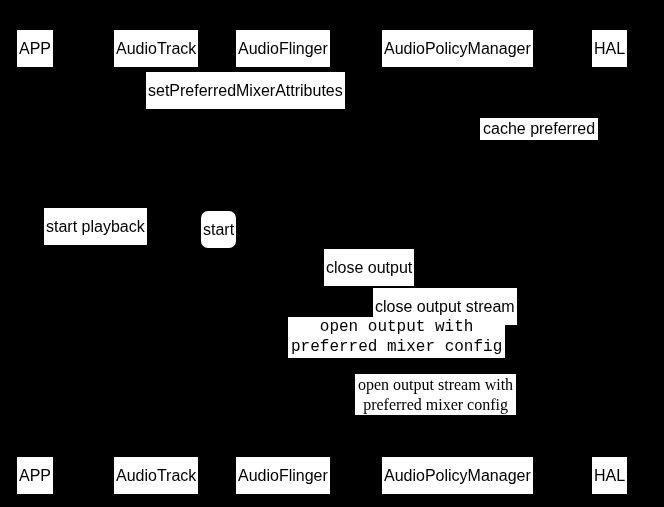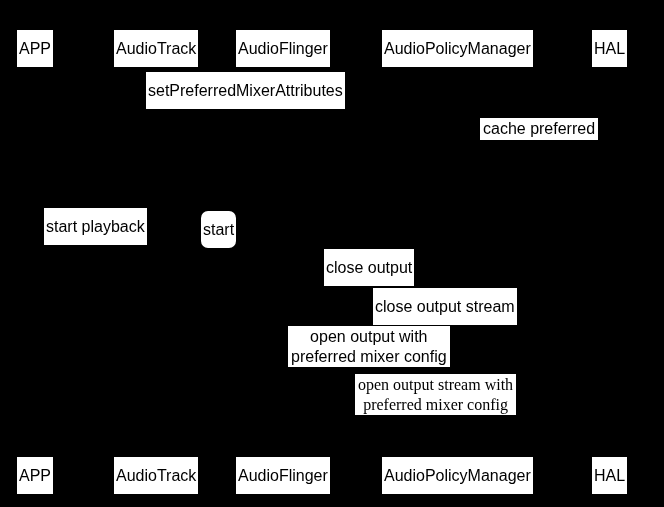--- a/index.html
+++ b/index.html
@@ -51,21 +51,21 @@
   </div>
 
   <div class="lbl" style="left:44px;  top:171px;margin-top:37px;">start playback</div>
 
   <div class="lbl" style="left:201px; top:211px;border-radius:7px;">start</div>
 
   <div class="lbl" style="left:324px; top:249px;">close output</div>
 
   <div class="lbl" style="left:373px; top:288px;">close output stream</div>
 
-  <div class="lbl two-line center" style="left:288px; top:326px;">
+  <div class="lbl two-line center" style="left:288px; top:317px;font-family:Liberation Mono, monospace;">
     <span class="line">open output with</span>
     <span class="line">preferred mixer config</span>
   </div>
 
   <div class="lbl two-line center" style="left:355px; top:374px;font-family:Liberation Serif, serif;">
     <span class="line">open output stream with</span>
     <span class="line">preferred mixer config</span>
   </div>
 
   <div class="lbl" style="left:17px;  top:457px;">APP</div>

